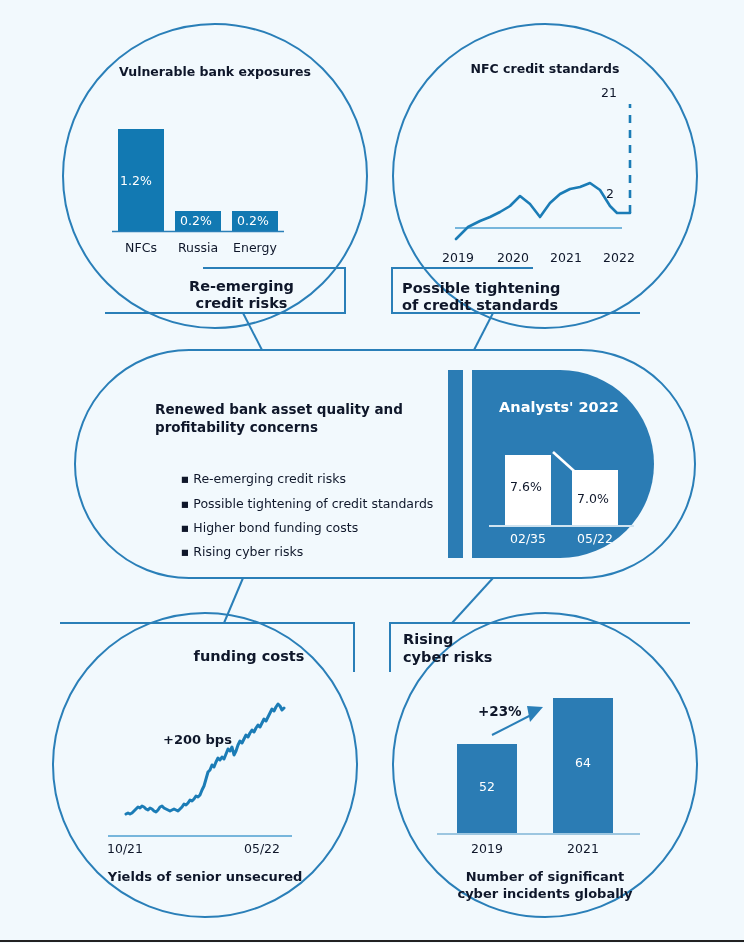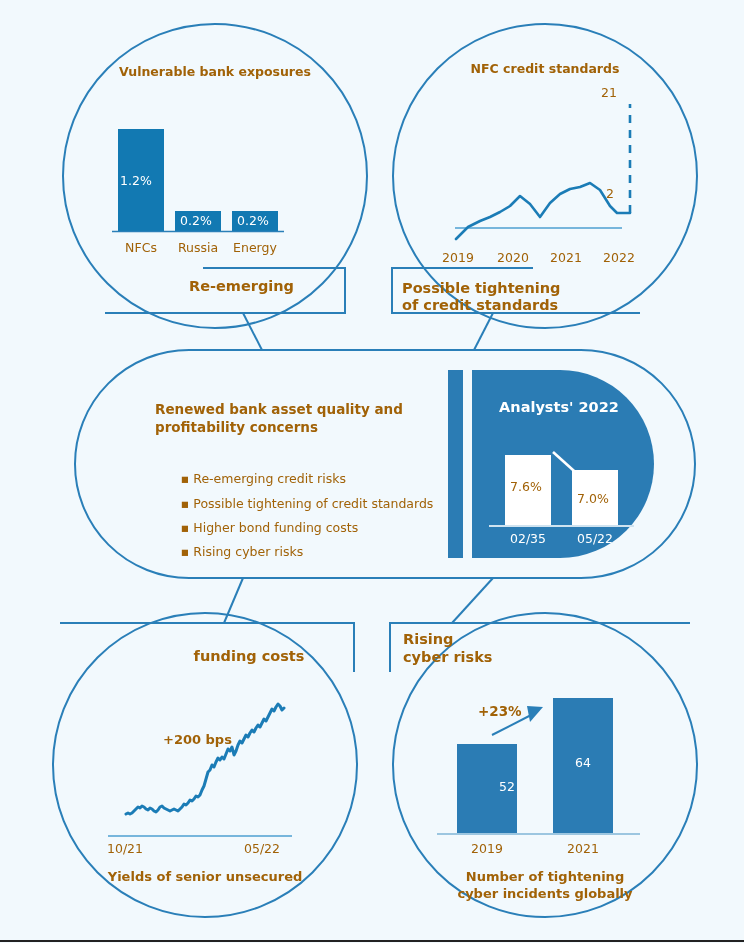--- a/index.html
+++ b/index.html
@@ -27,21 +27,21 @@
   }
   svg.layer {
     position: absolute;
     left: 0; top: 0;
     width: 744px;
     height: 943px;
     overflow: visible;
   }
   .txt {
     position: absolute;
-    color: #a16207;
+    color: #0f172a;
     white-space: pre;
     line-height: 1.22;
   }
   .bold { font-weight: bold; }
   .white { color: #ffffff; }
   .ctr { text-align: center; }
   .rt  { text-align: center; }
 </style>
 </head>
 <body>
@@ -140,20 +140,21 @@
 
     <div class="txt white" style="left:120px; top:173px; font-size:12.5px;">1.2%</div>
     <div class="txt white" style="left:180px; top:213px; font-size:12.5px;">0.2%</div>
     <div class="txt white" style="left:237px; top:213px; font-size:12.5px;">0.2%</div>
 
     <div class="txt ctr" style="left:111px; top:240px; width:60px; font-size:12.5px;">NFCs</div>
     <div class="txt ctr" style="left:168px; top:240px; width:60px; font-size:12.5px;">Russia</div>
     <div class="txt ctr" style="left:225px; top:240px; width:60px; font-size:12.5px;">Energy</div>
 
     <div class="txt bold rt" style="left:145px; top:278px; width:193px; font-size:14.5px;">Re-emerging</div>
+    <div class="txt bold rt" style="left:145px; top:295px; width:193px; font-size:14.5px;">credit risks</div>
 
     <div class="txt bold ctr" style="left:435px; top:61px; width:220px; font-size:12.5px;">NFC credit standards</div>
 
     <div class="txt" style="left:601px; top:85px; font-size:12.5px;">21</div>
     <div class="txt" style="left:606px; top:186px; font-size:12.5px;">2</div>
 
     <div class="txt ctr" style="left:428px; top:250px; width:60px; font-size:12.5px;">2019</div>
     <div class="txt ctr" style="left:483px; top:250px; width:60px; font-size:12.5px;">2020</div>
     <div class="txt ctr" style="left:536px; top:250px; width:60px; font-size:12.5px;">2021</div>
     <div class="txt ctr" style="left:589px; top:250px; width:60px; font-size:12.5px;">2022</div>
@@ -192,23 +193,23 @@
     <div class="txt" style="left:107px; top:841px; font-size:12.5px;">10/21</div>
     <div class="txt rt" style="left:232px; top:841px; width:60px; font-size:12.5px;">05/22</div>
 
     <div class="txt bold ctr" style="left:85px; top:869px; width:240px; font-size:13px;">Yields of senior unsecured</div>
 
     <div class="txt bold" style="left:403px; top:631px; font-size:14.5px;">Rising</div>
     <div class="txt bold" style="left:403px; top:649px; font-size:14.5px;">cyber risks</div>
 
     <div class="txt bold" style="left:478px; top:703px; font-size:13.5px;">+23%</div>
 
-    <div class="txt white ctr" style="left:457px; top:779px; width:60px; font-size:12.5px;padding-left:20px;">52</div>
+    <div class="txt white ctr" style="left:457px; top:779px; width:60px; font-size:12.5px;">52</div>
     <div class="txt white ctr" style="left:553px; top:755px; width:60px; font-size:12.5px;">64</div>
 
     <div class="txt ctr" style="left:457px; top:841px; width:60px; font-size:12.5px;">2019</div>
     <div class="txt ctr" style="left:553px; top:841px; width:60px; font-size:12.5px;">2021</div>
 
-    <div class="txt bold ctr" style="left:425px; top:869px; width:240px; font-size:13px;">Number of tightening</div>
+    <div class="txt bold ctr" style="left:425px; top:869px; width:240px; font-size:13px;">Number of significant</div>
     <div class="txt bold ctr" style="left:425px; top:886px; width:240px; font-size:13px;">cyber incidents globally</div>
 
   </div>
 </div>
 
 </body></html>

